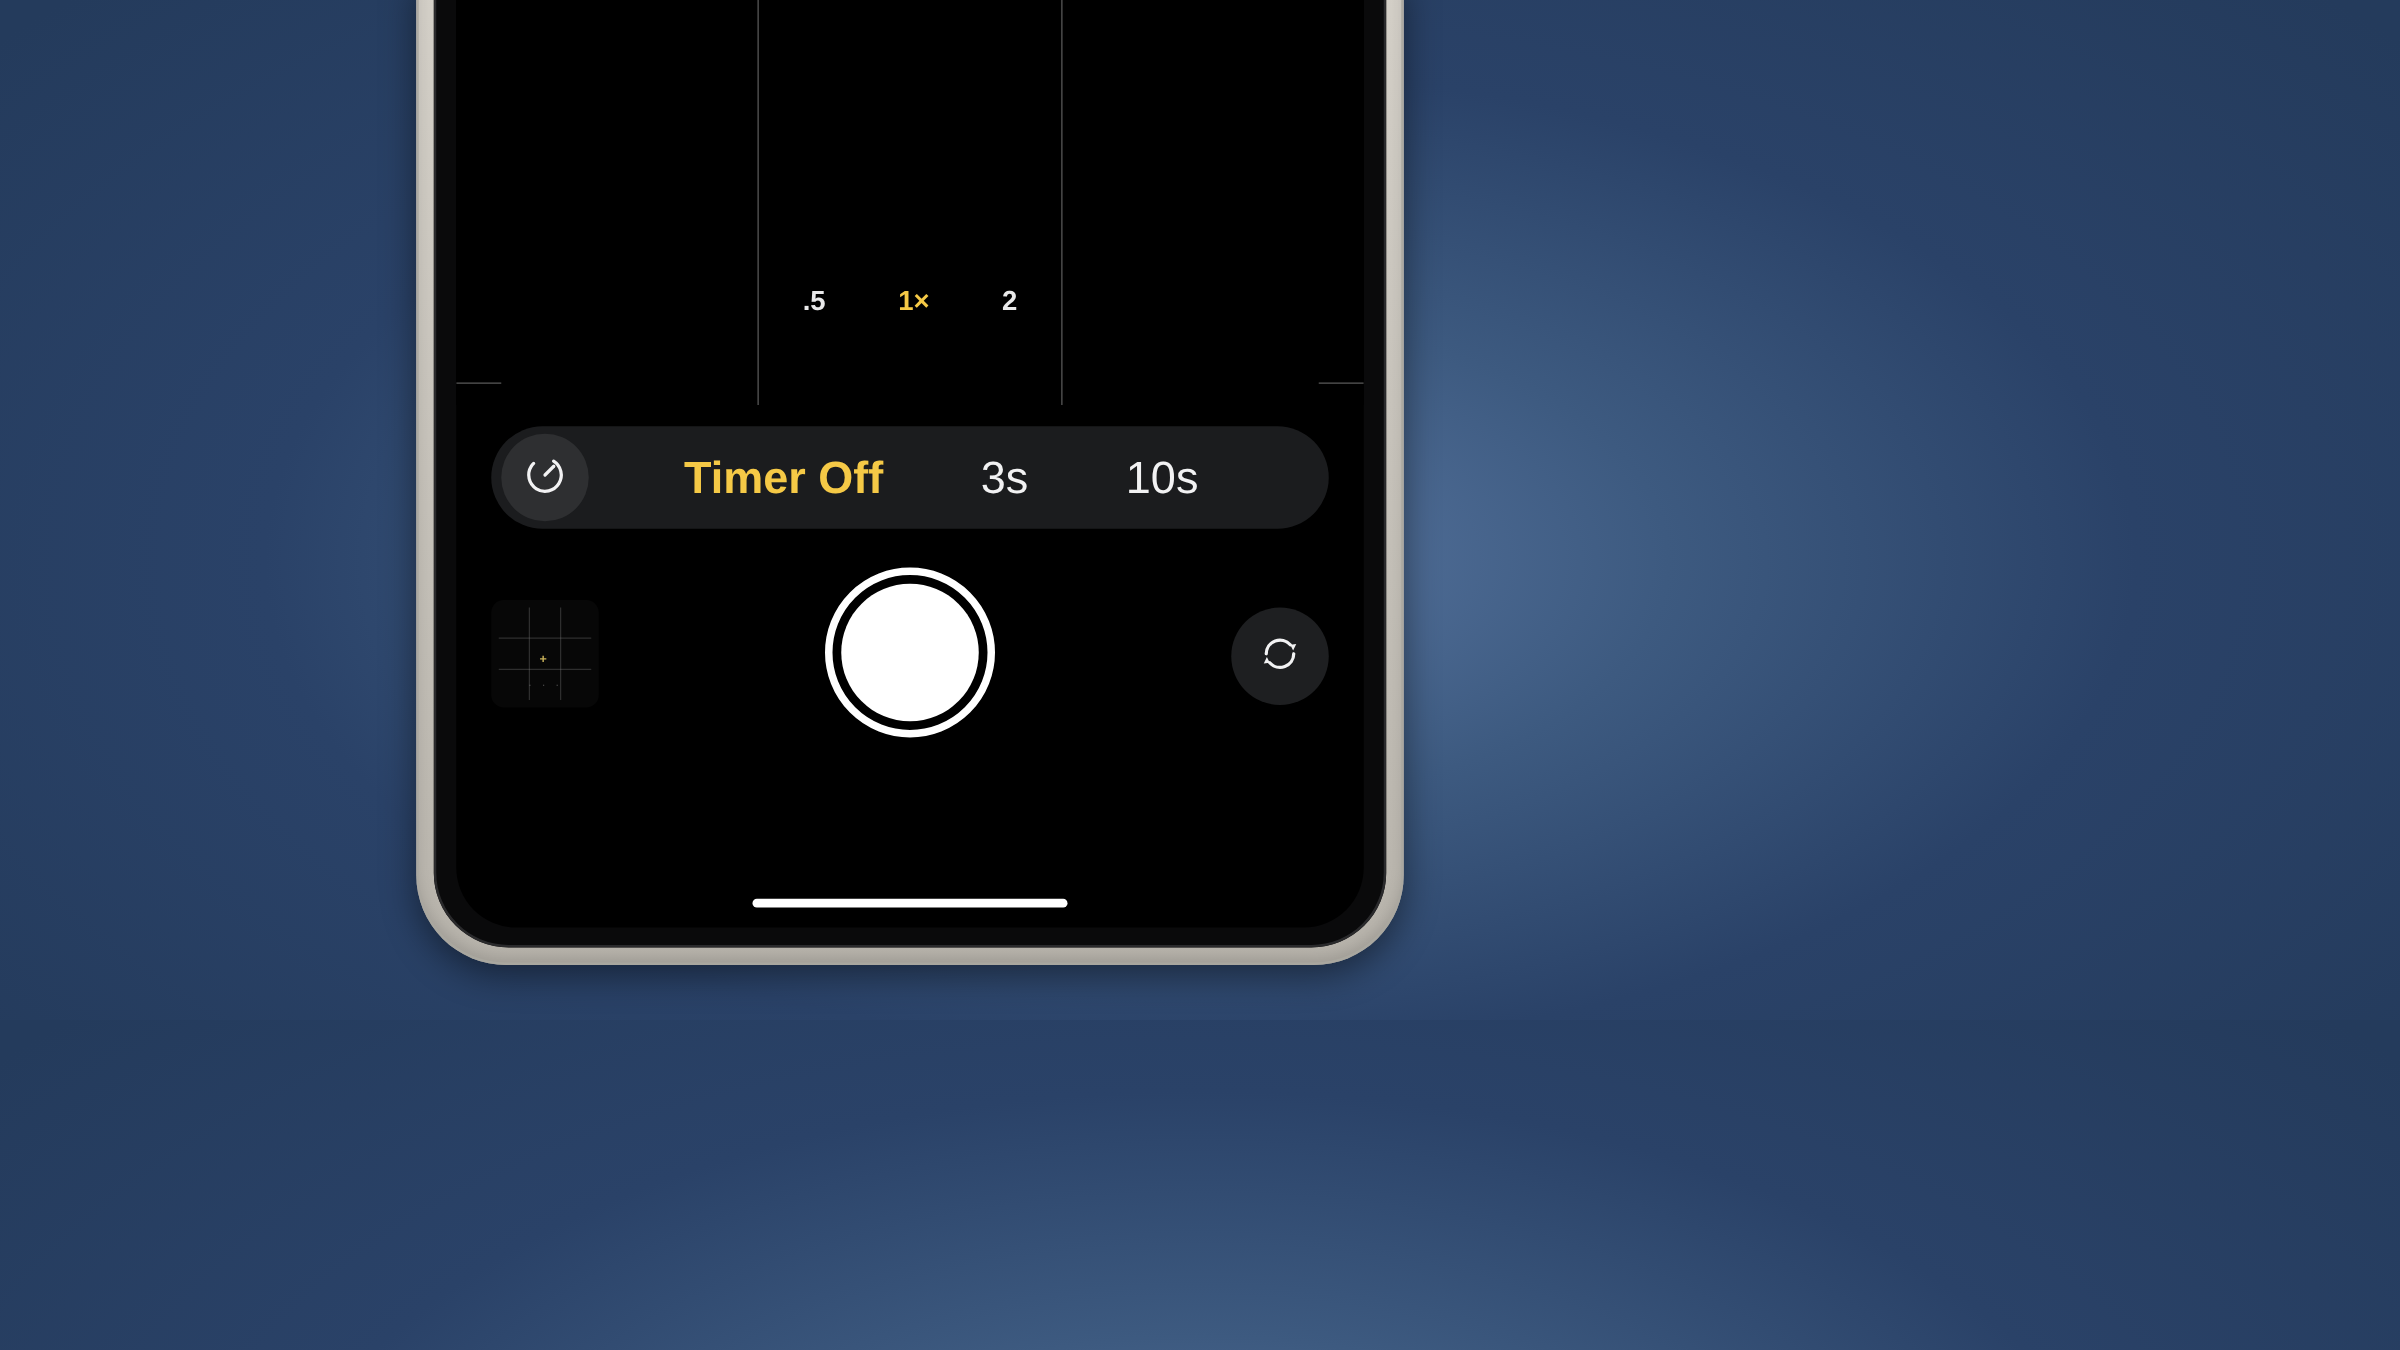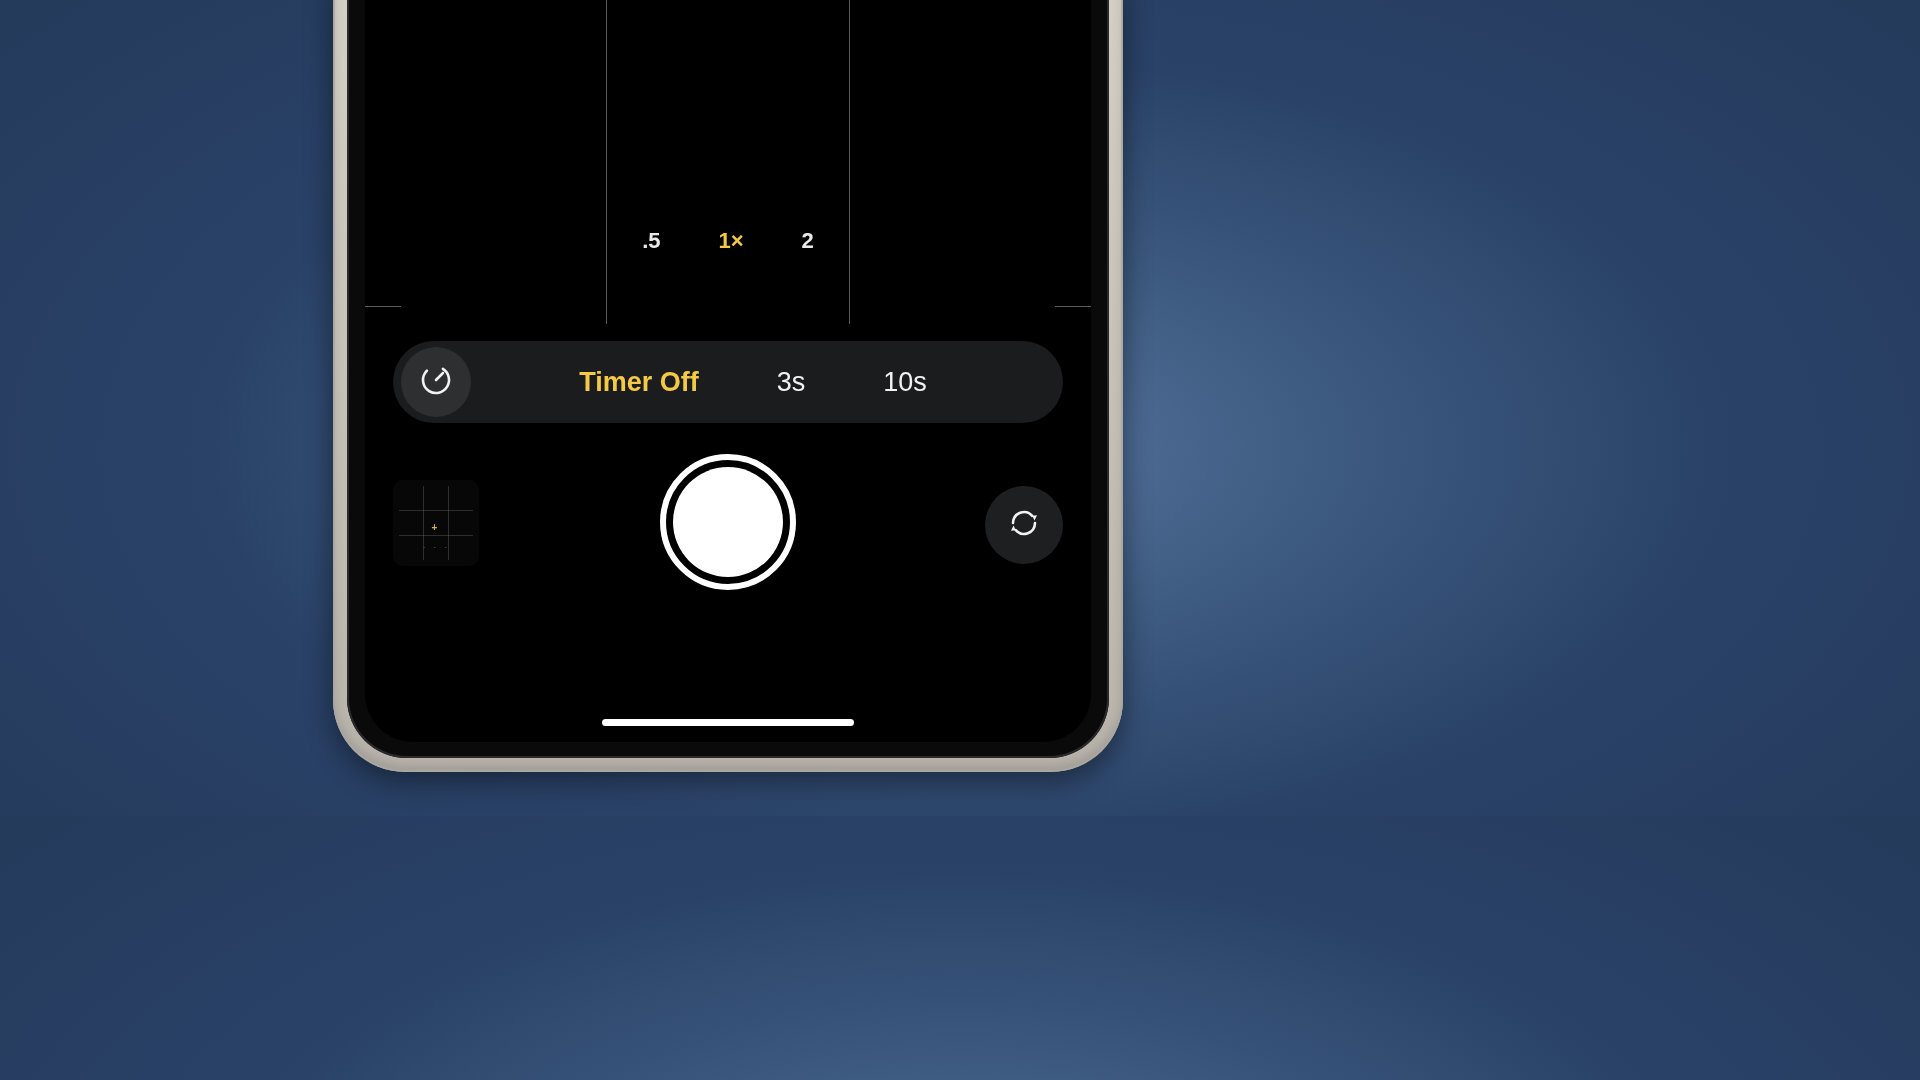--- a/index.html
+++ b/index.html
@@ -102,21 +102,21 @@
   }
   .timer-options {
     flex: 1;
     display: flex;
     align-items: center;
     justify-content: center;
     gap: 78px;
     padding-right: 20px;
   }
   .timer-opt {
-    font-size: 27px;
+    font-size: 36px;
     font-weight: 500;
     color: #f2f2f3;
     cursor: pointer;
     white-space: nowrap;
   }
   .timer-opt.active { color: #f5c946; font-weight: 600; }
 
   .bottom-row {
     position: absolute;
     left: 0; right: 0;

